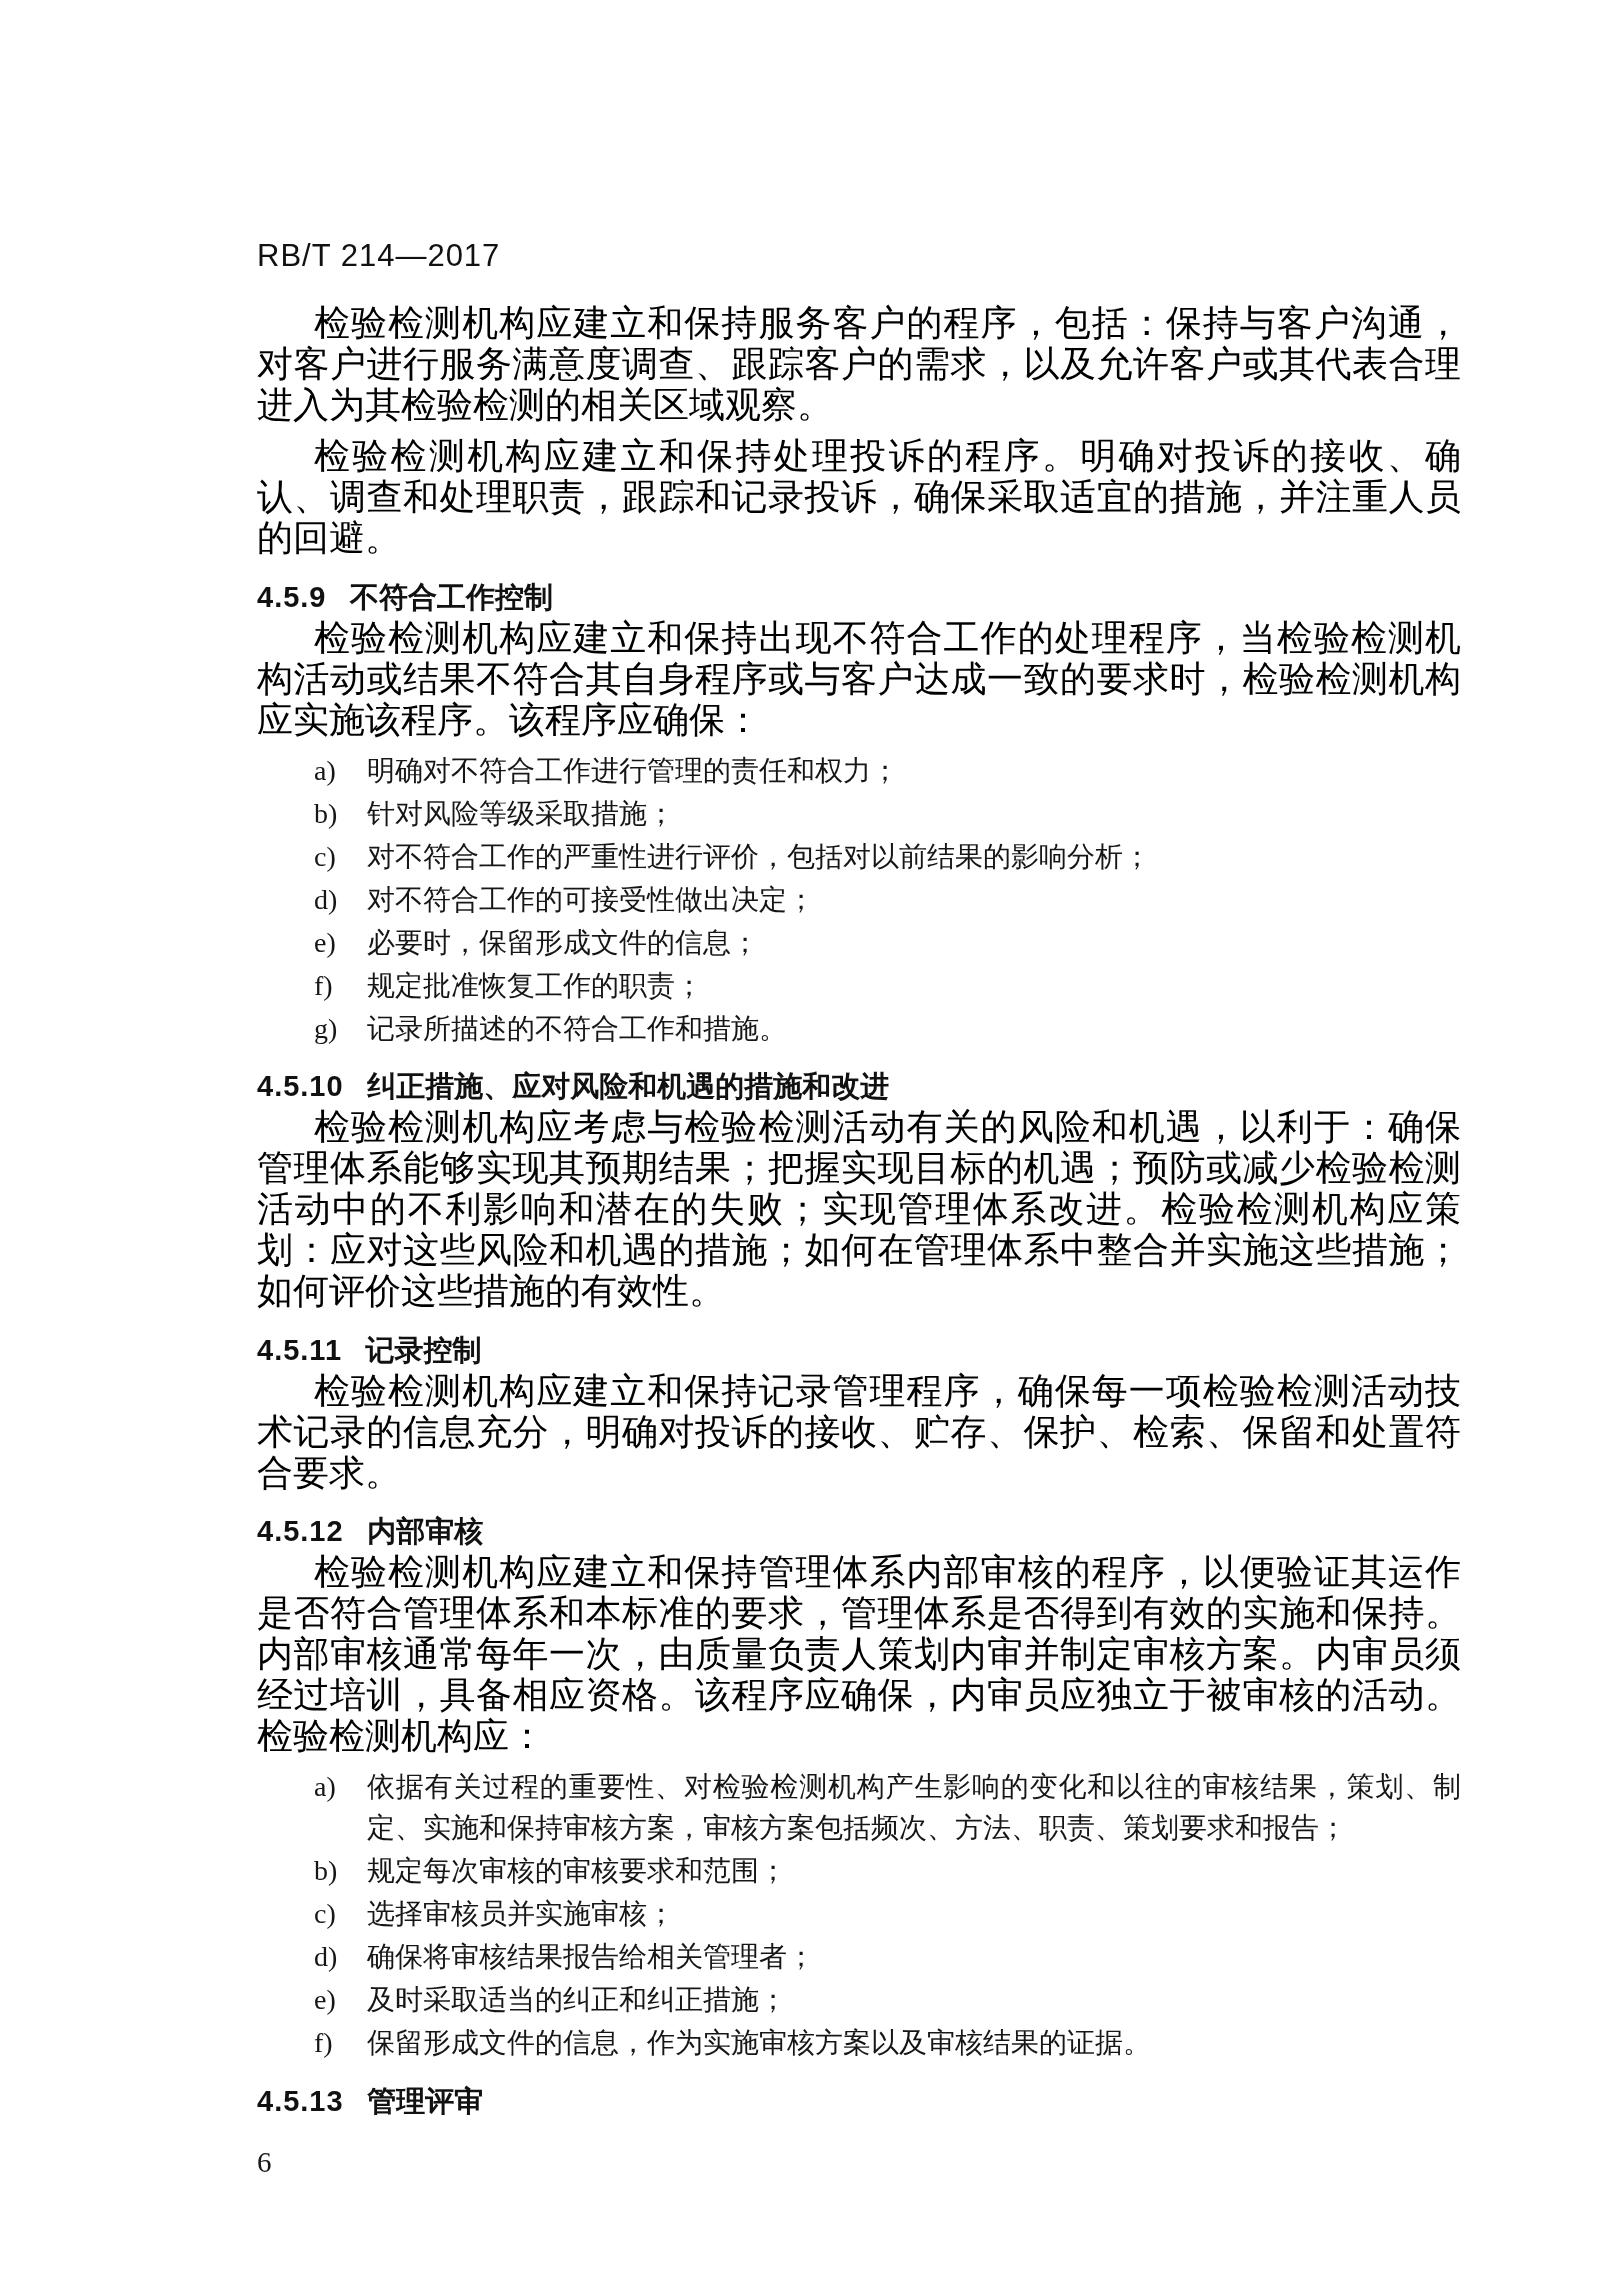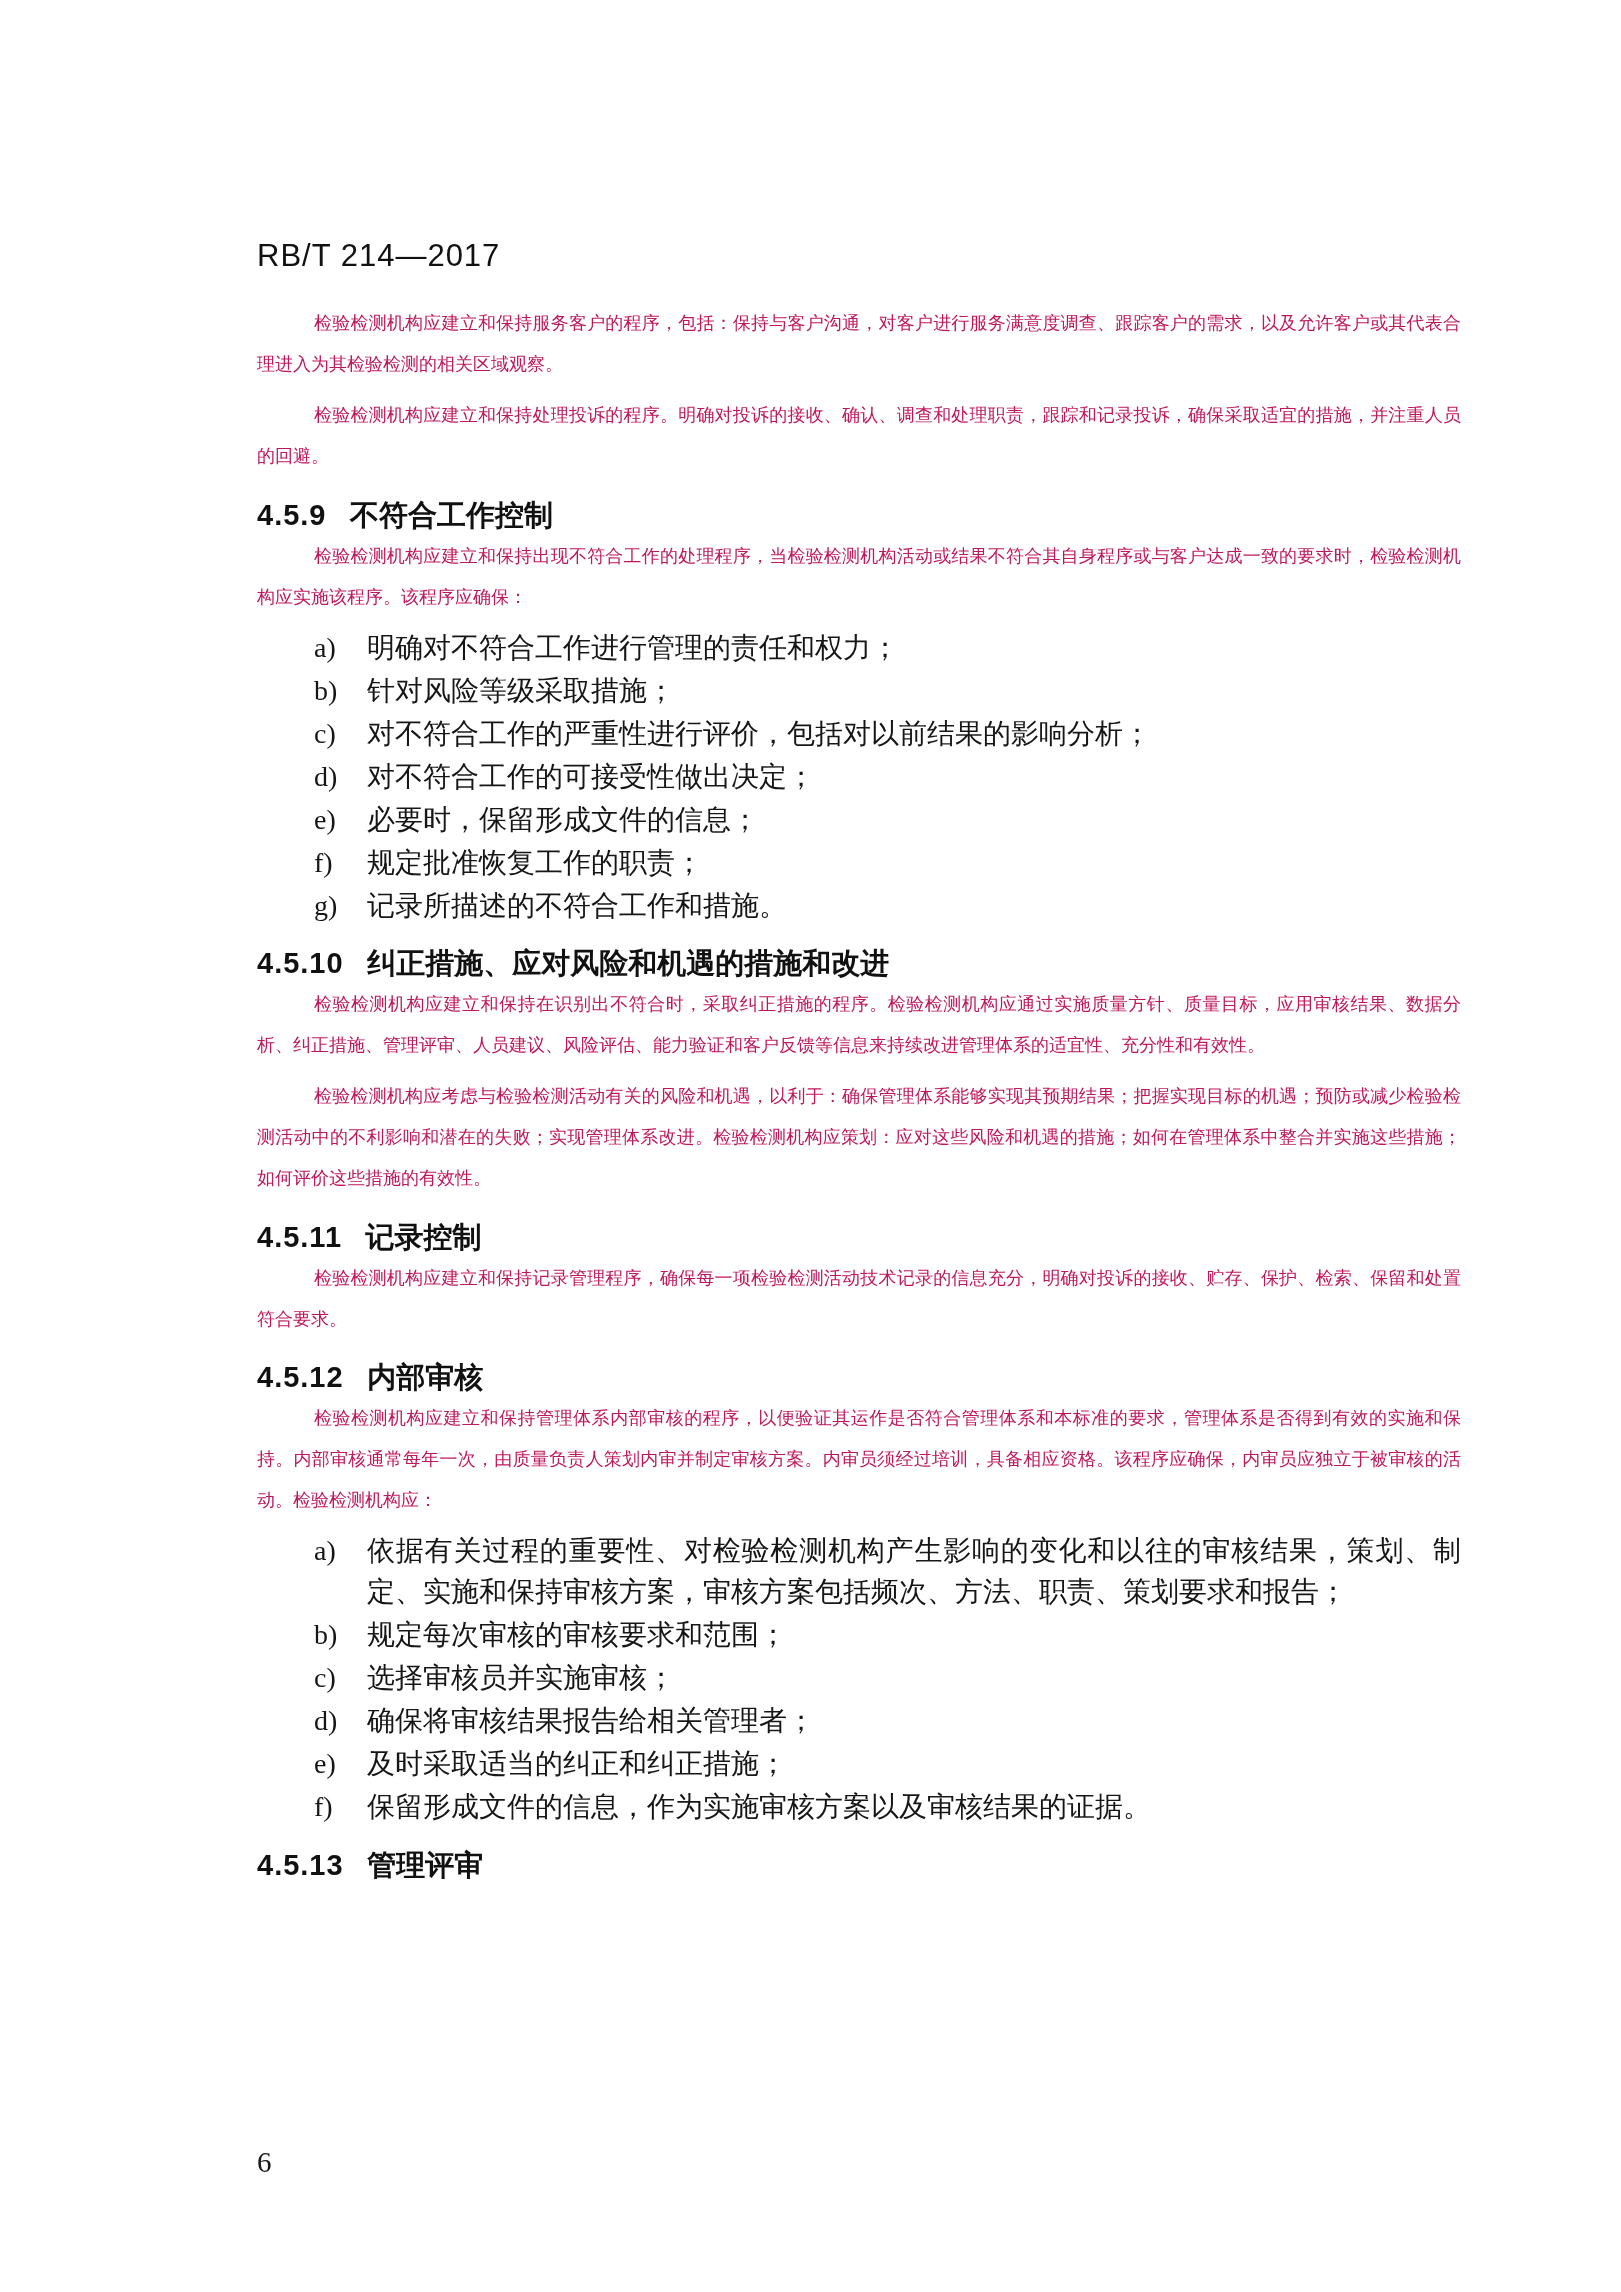--- a/index.html
+++ b/index.html
@@ -27,26 +27,26 @@
     font-family: "Liberation Sans", "DejaVu Sans", sans-serif;
     font-size: 31px;
     font-weight: 500;
     letter-spacing: 1px;
     line-height: 41px;
     margin-bottom: 27.4px;
     color: #111;
   }
   .para {
     margin: 0;
-    font-size: 18px;
+    font-size: 36px;
     line-height: 41px;
     text-align: justify;
     text-indent: 57px;
     letter-spacing: 0;
-    color: #be185d;
+    color: #000000;
   }
   .para + .para { margin-top: 9.8px; }
   .heading {
     margin: 17.6px 0 0 0;
     font-family: "Liberation Sans", "DejaVu Sans", sans-serif;
     font-size: 29px;
     font-weight: 700;
     line-height: 41px;
     color: #111;
   }
@@ -102,21 +102,20 @@
       <div class="li"><span class="marker">c)</span><span class="li-text">对不符合工作的严重性进行评价，包括对以前结果的影响分析；</span></div>
       <div class="li"><span class="marker">d)</span><span class="li-text">对不符合工作的可接受性做出决定；</span></div>
       <div class="li"><span class="marker">e)</span><span class="li-text">必要时，保留形成文件的信息；</span></div>
       <div class="li"><span class="marker">f)</span><span class="li-text">规定批准恢复工作的职责；</span></div>
       <div class="li"><span class="marker">g)</span><span class="li-text">记录所描述的不符合工作和措施。</span></div>
     </div>
 
     <div class="heading">
       <span class="h-num">4.5.10</span><span class="h-title">纠正措施、应对风险和机遇的措施和改进</span>
     </div>
-    <p class="para">检验检测机构应建立和保持在识别出不符合时，采取纠正措施的程序。检验检测机构应通过实施质量方针、质量目标，应用审核结果、数据分析、纠正措施、管理评审、人员建议、风险评估、能力验证和客户反馈等信息来持续改进管理体系的适宜性、充分性和有效性。</p>
     <p class="para">检验检测机构应考虑与检验检测活动有关的风险和机遇，以利于：确保管理体系能够实现其预期结果；把握实现目标的机遇；预防或减少检验检测活动中的不利影响和潜在的失败；实现管理体系改进。检验检测机构应策划：应对这些风险和机遇的措施；如何在管理体系中整合并实施这些措施；如何评价这些措施的有效性。</p>
 
     <div class="heading">
       <span class="h-num">4.5.11</span><span class="h-title">记录控制</span>
     </div>
     <p class="para">检验检测机构应建立和保持记录管理程序，确保每一项检验检测活动技术记录的信息充分，明确对投诉的接收、贮存、保护、检索、保留和处置符合要求。</p>
 
     <div class="heading">
       <span class="h-num">4.5.12</span><span class="h-title">内部审核</span>
     </div>

